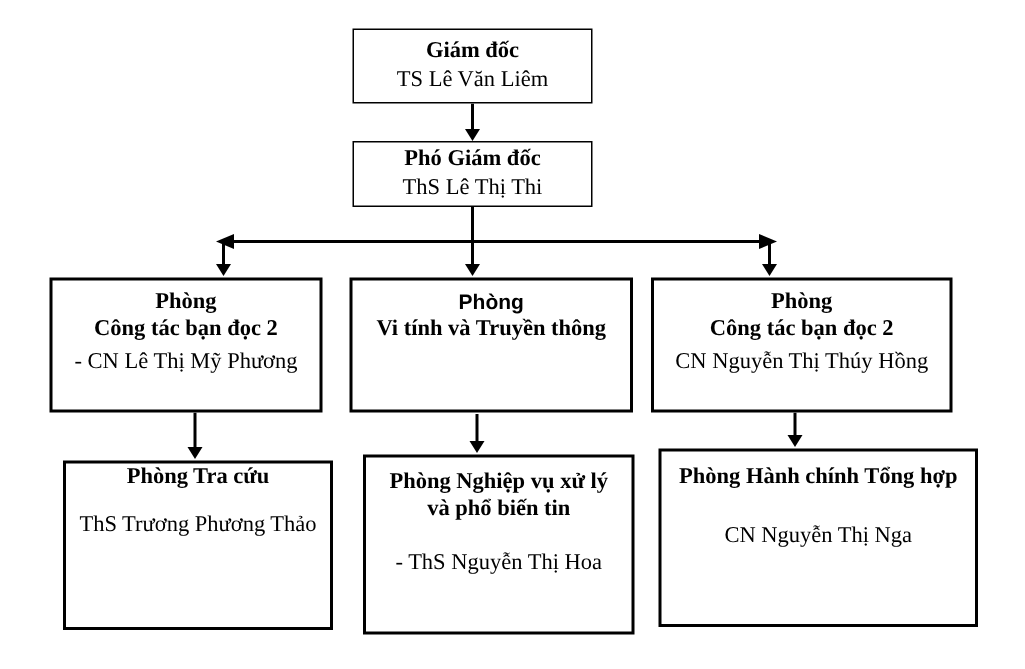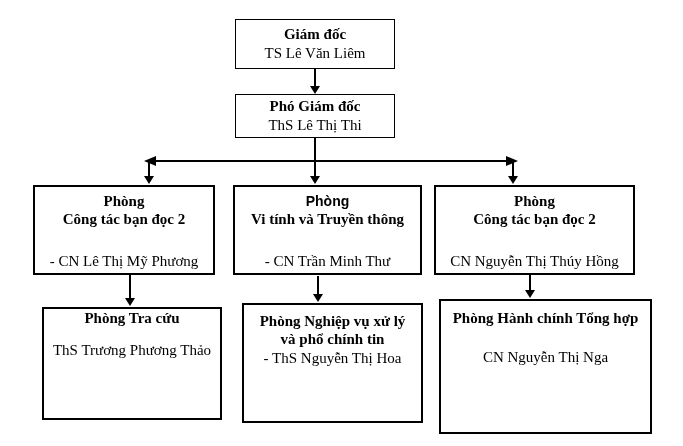--- a/index.html
+++ b/index.html
@@ -37,40 +37,40 @@
   }
   .node-top {
     border-width: 1px;
     display: flex;
     flex-direction: column;
     justify-content: center;
     line-height: 19px;
   }
   
   .dept  { padding-top: 5px; }
-  .dept .members { margin-top: 24px; }
+  .dept .members { margin-top: 4px; }
   .sans-title {
     font-family: "Liberation Sans", "DejaVu Sans", sans-serif;
     font-size: 14px;
   }
   .sub { }
   .sub .members div { line-height: 20px; }
 
   #box-director { left: 235px; top: 19px;  width: 160px; height: 50px; }
   #box-deputy   { left: 235px; top: 94px;  width: 160px; height: 44px; }
 
   #box-dept-0 { left: 33px;  top: 185px; width: 182px; height: 90px; }
   #box-dept-1 { left: 233px; top: 185px; width: 189px; height: 90px; }
   #box-dept-2 { left: 434px; top: 185px; width: 201px; height: 90px; }
 
   #box-sub-0 { left: 42px;  top: 307px; width: 180px; height: 113px; padding-top: 0; }
   #box-sub-0 .members { margin-top: 13px; }
   #box-sub-1 { left: 242px; top: 303px; width: 181px; height: 120px; padding-top: 7px; }
-  #box-sub-1 .members { }
-  #box-sub-2 { left: 439px; top: 299px; width: 213px; height: 135px; padding-top: 8px; }
+  #box-sub-1 .members { margin-top: 17px; }
+  #box-sub-2 { left: 439px; top: 299px; width: 213px; height: 119px; padding-top: 8px; }
   #box-sub-2 .members { margin-top: 20px; }
 </style>
 </head>
 <body>
 
 <div class="canvas">
 
   <svg class="connectors" viewBox="0 0 683 446" xmlns="http://www.w3.org/2000/svg">
     <g stroke="#000000" stroke-width="2" fill="#000000">
 
@@ -113,43 +113,40 @@
     <div class="title">Phòng</div>
     <div class="title">Công tác bạn đọc 2</div>
     <div class="members">
       <div>- CN Lê Thị Mỹ Phương</div>
     </div>
   </div>
 
   <div class="node dept" id="box-dept-1">
     <div class="title sans-title">Phòng</div>
     <div class="title">Vi tính và Truyền thông</div>
-    <div class="members">
-      <div>- CN Trần Minh Thư</div>
-    </div>
   </div>
 
   <div class="node dept" id="box-dept-2">
     <div class="title">Phòng</div>
     <div class="title">Công tác bạn đọc 2</div>
     <div class="members">
       <div>CN Nguyễn Thị Thúy Hồng</div>
     </div>
   </div>
 
   <div class="node sub" id="box-sub-0">
     <div class="title">Phòng Tra cứu</div>
     <div class="members">
       <div>ThS Trương Phương Thảo</div>
     </div>
   </div>
 
   <div class="node sub" id="box-sub-1">
     <div class="title">Phòng Nghiệp vụ xử lý</div>
-    <div class="title">và phổ chính tin</div>
+    <div class="title">và phổ biến tin</div>
     <div class="members">
       <div>- ThS Nguyễn Thị Hoa</div>
     </div>
   </div>
 
   <div class="node sub" id="box-sub-2">
     <div class="title">Phòng Hành chính Tổng hợp</div>
     <div class="members">
       <div>CN Nguyễn Thị Nga</div>
     </div>

